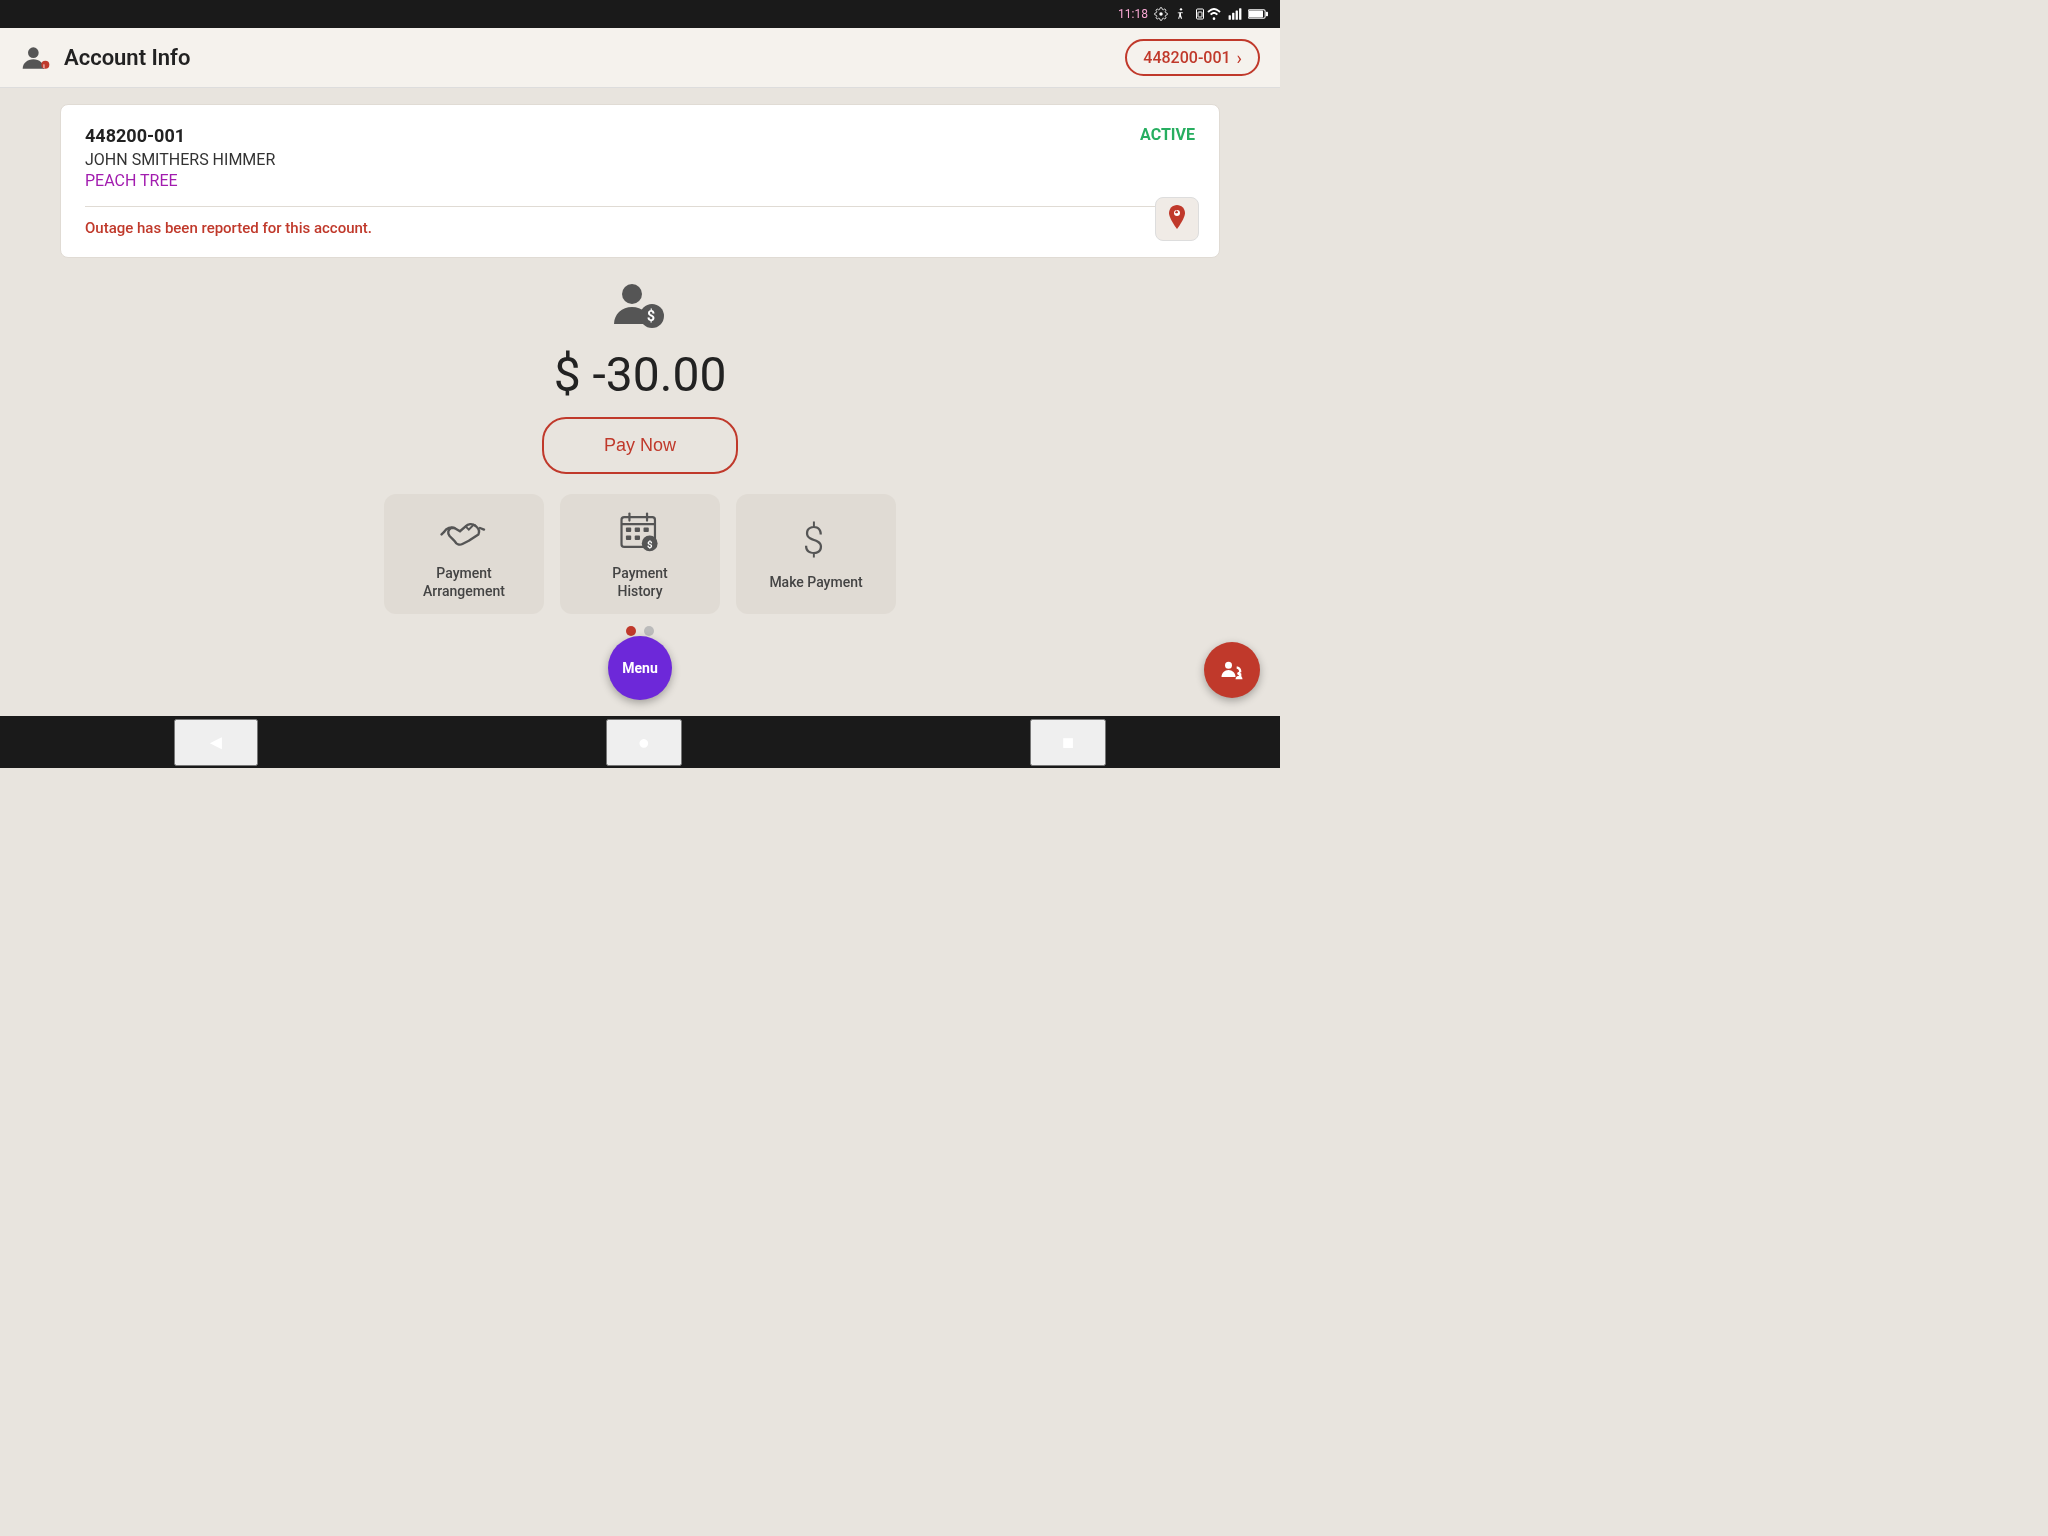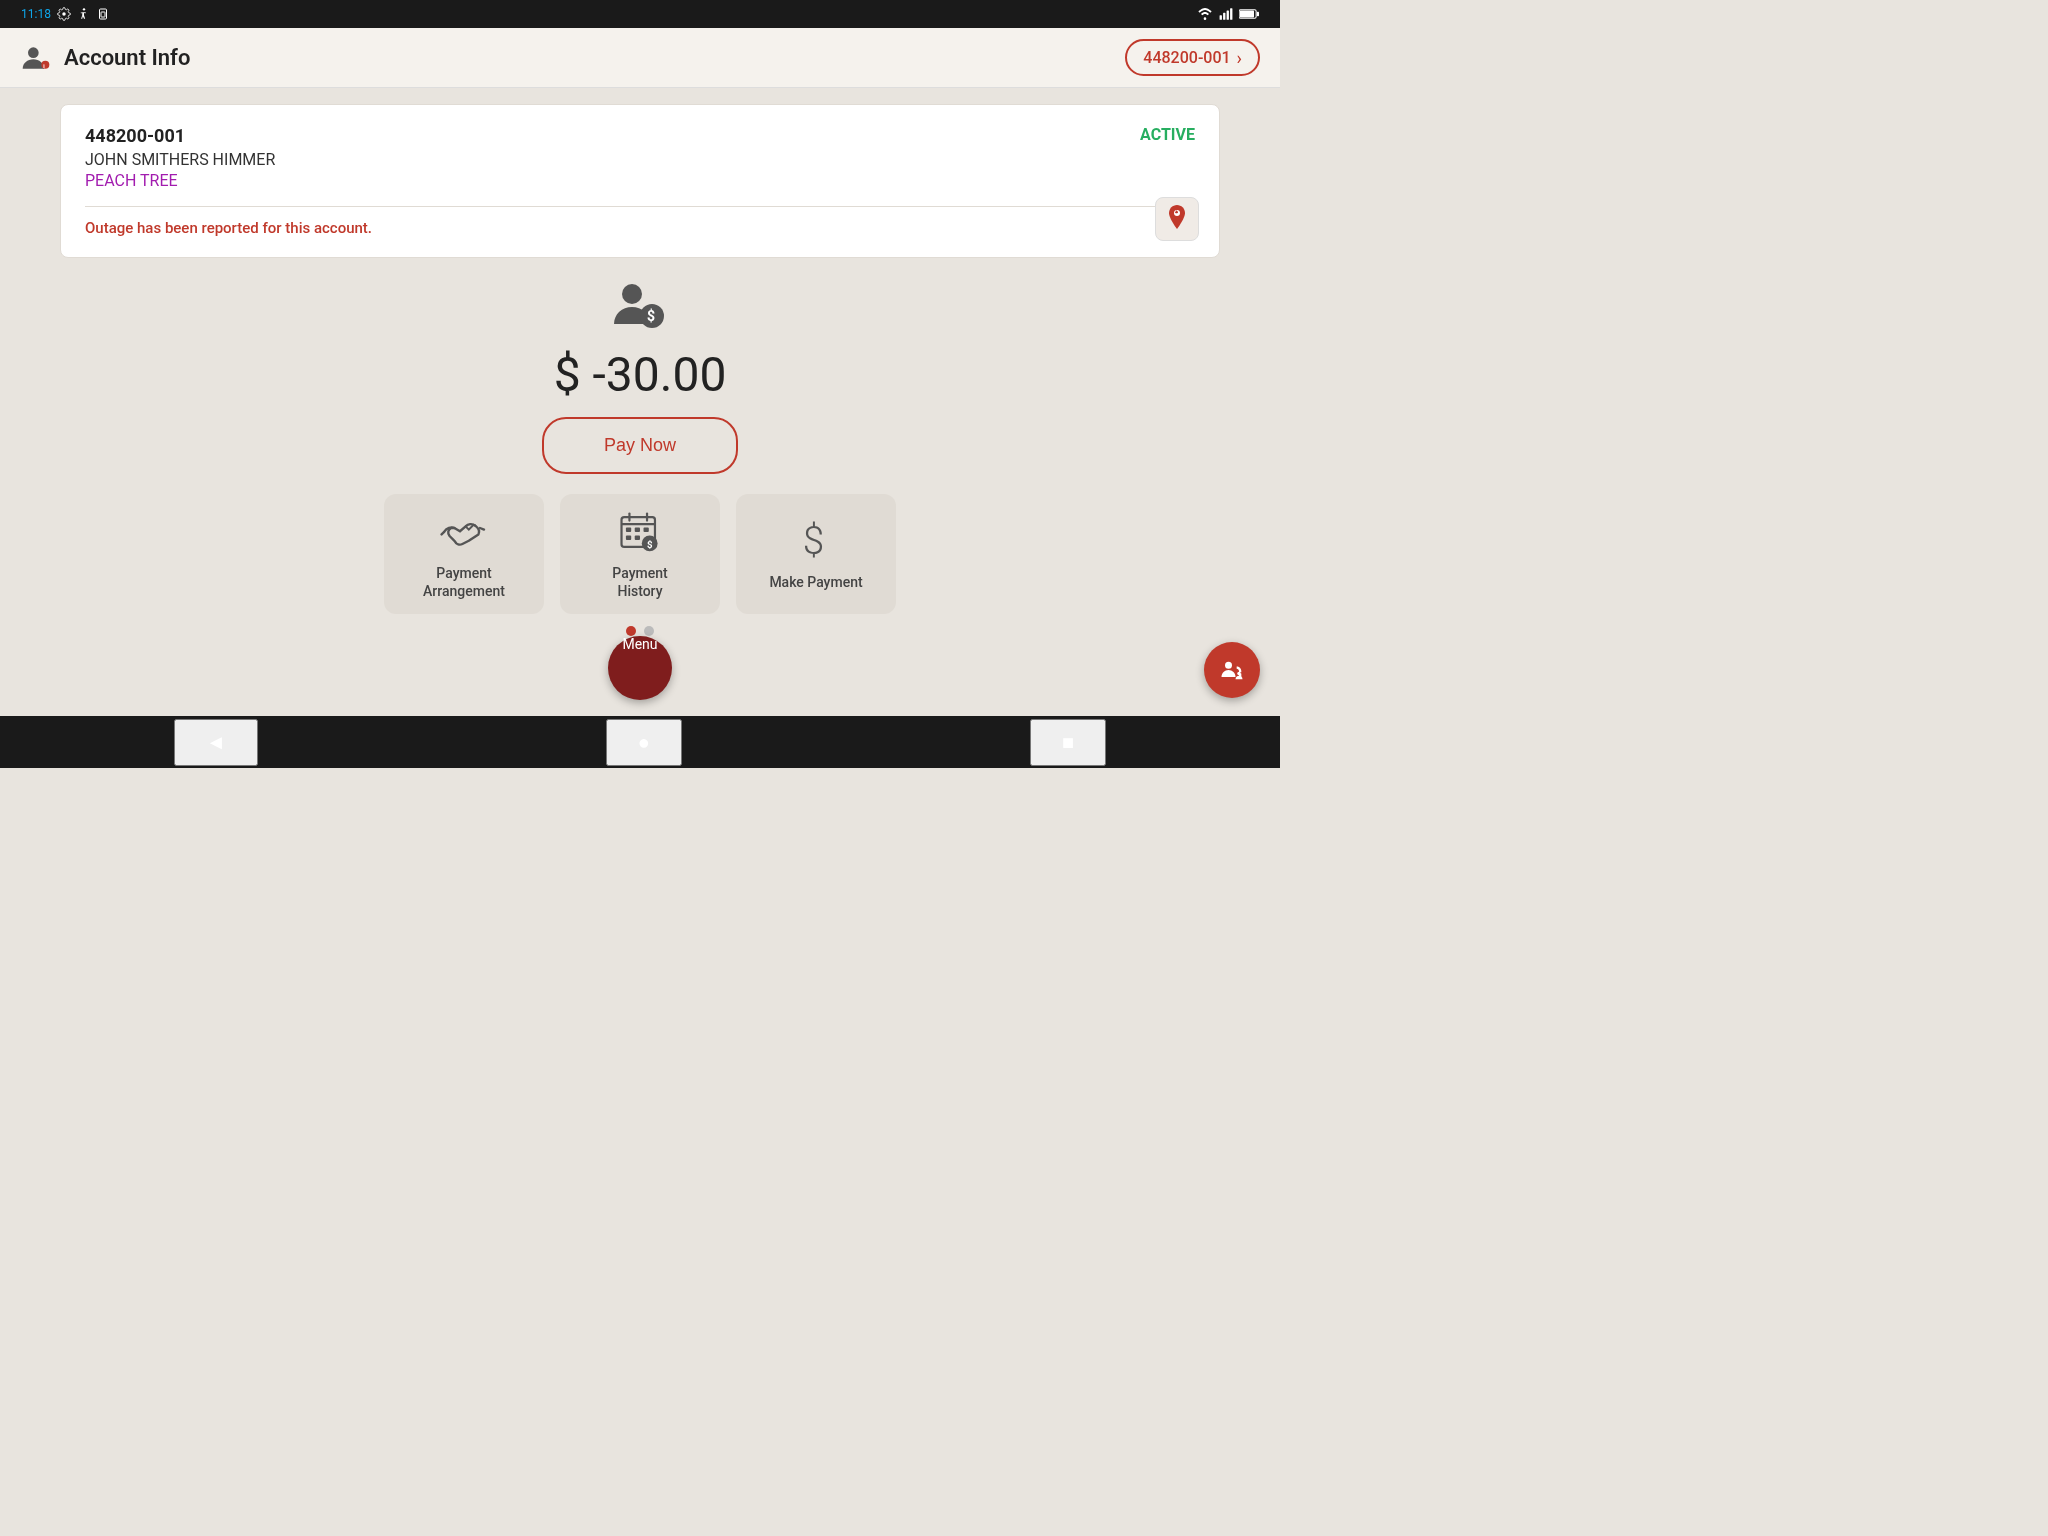--- a/index.html
+++ b/index.html
@@ -11,23 +11,23 @@
       overflow: hidden;
       position: relative;
     }
 
     
     .status-bar {
       background: #1a1a1a;
       height: 28px;
       display: flex;
       align-items: center;
-      justify-content: space-between;
-      padding: 0 21px;
-      color: #0ea5e9;
+      justify-content: flex-end;
+      padding: 0 12px;
+      color: #f9a8d4;
       font-size: 12px;
     }
     .status-bar-left { display: flex; align-items: center; gap: 6px; }
     .status-bar-right { display: flex; align-items: center; gap: 6px; }
 
     
     .app-bar {
       background: #f5f2ed;
       height: 60px;
       display: flex;
@@ -159,25 +159,26 @@
 
     
     .menu-fab {
       position: absolute;
       bottom: 68px;
       left: 50%;
       transform: translateX(-50%);
       width: 64px;
       height: 64px;
       border-radius: 50%;
-      background: #7f1d1d;
+      background: #6d28d9;
       color: white;
       font-size: 14px;
-      font-weight: 400;
-      display: flex;
+      font-weight: 700;
+      display: flex;
+      align-items: center;
       justify-content: center;
       cursor: pointer;
       box-shadow: 0 3px 8px rgba(0,0,0,0.3);
     }
 
     
     .contact-fab {
       position: absolute;
       bottom: 70px;
       right: 20px;

